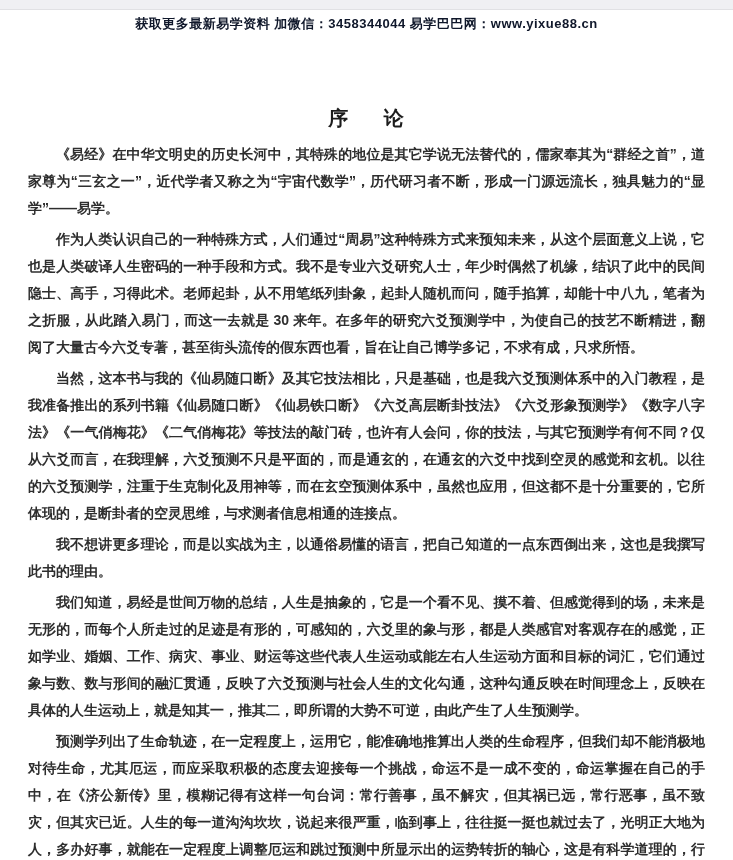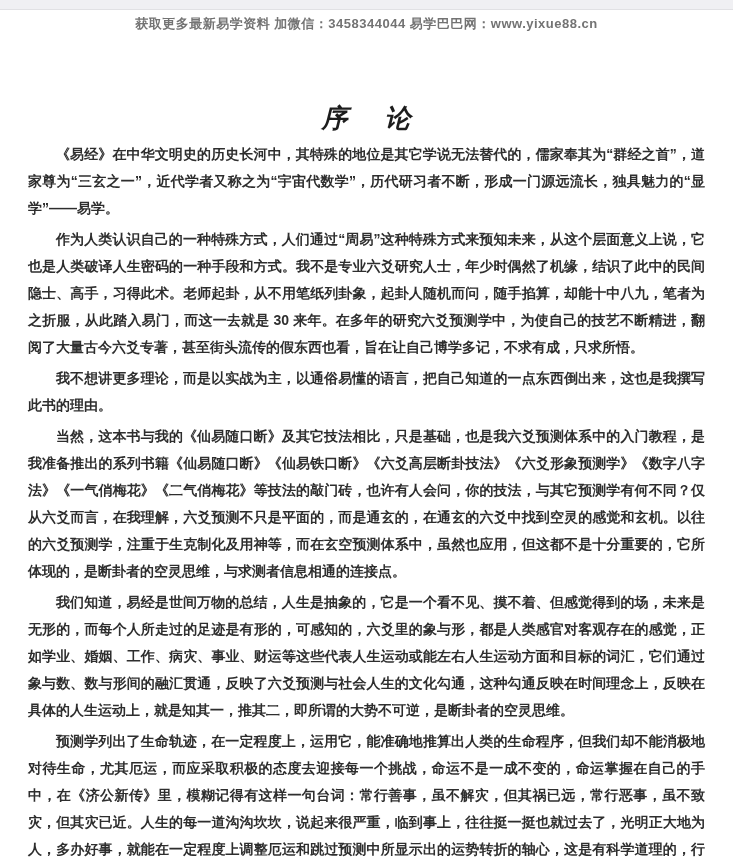--- a/index.html
+++ b/index.html
@@ -19,33 +19,32 @@
     height: 9px;
     background: #f0f0f3;
     border-bottom: 1px solid #e1e1e4;
   }
   .promo {
     margin-top: 4px;
     text-align: center;
     font-size: 13px;
     line-height: 19px;
     font-weight: bold;
-    color: #737373;
+    color: #0f172a;
     letter-spacing: 0.5px;
   }
   .doc-title {
     margin: 68px 0 6px 0;
     text-align: center;
-    font-size: 26px;
+    font-size: 20px;
     line-height: 34px;
     font-weight: bold;
     color: #1c1c1c;
     word-spacing: 28px;
     letter-spacing: 1px;
-    font-style: italic;
   }
   .doc-body {
     margin: 0 24px;
     font-size: 14px;
     line-height: 27px;
     font-weight: bold;
     color: #2e2e2e;
     text-align: justify;
     text-justify: inter-ideograph;
   }
@@ -60,17 +59,17 @@
 
 <div class="top-strip"></div>
 
 <div class="promo">获取更多最新易学资料  加微信：3458344044  易学巴巴网：www.yixue88.cn</div>
 
 <h1 class="doc-title">序 论</h1>
 
 <article class="doc-body">
   <p>《易经》在中华文明史的历史长河中，其特殊的地位是其它学说无法替代的，儒家奉其为“群经之首”，道家尊为“三玄之一”，近代学者又称之为“宇宙代数学”，历代研习者不断，形成一门源远流长，独具魅力的“显学”——易学。</p>
   <p>作为人类认识自己的一种特殊方式，人们通过“周易”这种特殊方式来预知未来，从这个层面意义上说，它也是人类破译人生密码的一种手段和方式。我不是专业六爻研究人士，年少时偶然了机缘，结识了此中的民间隐士、高手，习得此术。老师起卦，从不用笔纸列卦象，起卦人随机而问，随手掐算，却能十中八九，笔者为之折服，从此踏入易门，而这一去就是 30 来年。在多年的研究六爻预测学中，为使自己的技艺不断精进，翻阅了大量古今六爻专著，甚至街头流传的假东西也看，旨在让自己博学多记，不求有成，只求所悟。</p>
+  <p>当然，这本书与我的《仙易随口断》及其它技法相比，只是基础，也是我六爻预测体系中的入门教程，是我准备推出的系列书籍《仙易随口断》《仙易铁口断》《六爻高层断卦技法》《六爻形象预测学》《数字八字法》《一气俏梅花》《二气俏梅花》等技法的敲门砖，也许有人会问，你的技法，与其它预测学有何不同？仅从六爻而言，在我理解，六爻预测不只是平面的，而是通玄的，在通玄的六爻中找到空灵的感觉和玄机。以往的六爻预测学，注重于生克制化及用神等，而在玄空预测体系中，虽然也应用，但这都不是十分重要的，它所体现的，是断卦者的空灵思维，与求测者信息相通的连接点。</p>
   <p>我不想讲更多理论，而是以实战为主，以通俗易懂的语言，把自己知道的一点东西倒出来，这也是我撰写此书的理由。</p>
-  <p>当然，这本书与我的《仙易随口断》及其它技法相比，只是基础，也是我六爻预测体系中的入门教程，是我准备推出的系列书籍《仙易随口断》《仙易铁口断》《六爻高层断卦技法》《六爻形象预测学》《数字八字法》《一气俏梅花》《二气俏梅花》等技法的敲门砖，也许有人会问，你的技法，与其它预测学有何不同？仅从六爻而言，在我理解，六爻预测不只是平面的，而是通玄的，在通玄的六爻中找到空灵的感觉和玄机。以往的六爻预测学，注重于生克制化及用神等，而在玄空预测体系中，虽然也应用，但这都不是十分重要的，它所体现的，是断卦者的空灵思维，与求测者信息相通的连接点。</p>
-  <p>我们知道，易经是世间万物的总结，人生是抽象的，它是一个看不见、摸不着、但感觉得到的场，未来是无形的，而每个人所走过的足迹是有形的，可感知的，六爻里的象与形，都是人类感官对客观存在的感觉，正如学业、婚姻、工作、病灾、事业、财运等这些代表人生运动或能左右人生运动方面和目标的词汇，它们通过象与数、数与形间的融汇贯通，反映了六爻预测与社会人生的文化勾通，这种勾通反映在时间理念上，反映在具体的人生运动上，就是知其一，推其二，即所谓的大势不可逆，是断卦者的空灵思维。</p>
+  <p>我们知道，易经是世间万物的总结，人生是抽象的，它是一个看不见、摸不着、但感觉得到的场，未来是无形的，而每个人所走过的足迹是有形的，可感知的，六爻里的象与形，都是人类感官对客观存在的感觉，正如学业、婚姻、工作、病灾、事业、财运等这些代表人生运动或能左右人生运动方面和目标的词汇，它们通过象与数、数与形间的融汇贯通，反映了六爻预测与社会人生的文化勾通，这种勾通反映在时间理念上，反映在具体的人生运动上，就是知其一，推其二，即所谓的大势不可逆，由此产生了人生预测学。</p>
   <p>预测学列出了生命轨迹，在一定程度上，运用它，能准确地推算出人类的生命程序，但我们却不能消极地对待生命，尤其厄运，而应采取积极的态度去迎接每一个挑战，命运不是一成不变的，命运掌握在自己的手中，在《济公新传》里，模糊记得有这样一句台词：常行善事，虽不解灾，但其祸已远，常行恶事，虽不致灾，但其灾已近。人生的每一道沟沟坎坎，说起来很严重，临到事上，往往挺一挺也就过去了，光明正大地为人，多办好事，就能在一定程度上调整厄运和跳过预测中所显示出的运势转折的轴心，这是有科学道理的，行恶事必心难安，心难安必伤及五脏六肺，伤心损神，心气淤结，其灾必至，而行好事，心情愉快，百脉顺畅，自然五体通泰。因此，对待命运，要有一个达观的态度，这是关键，对预测学来说，无论对方预测得怎么准确，但只是做个参考，切不可为说中的事而沉于其间，比如别人说你有车祸，那么平时少坐车，灾也就没了，如果认为有车祸而心事重重，神不守舍，半路上看到车也不知道躲，灾也就必致。张延生说：“学《易经》就是要大家明白道理，要知道自己能干什么，不能干什</p>
 </article>
 
 </body></html>

